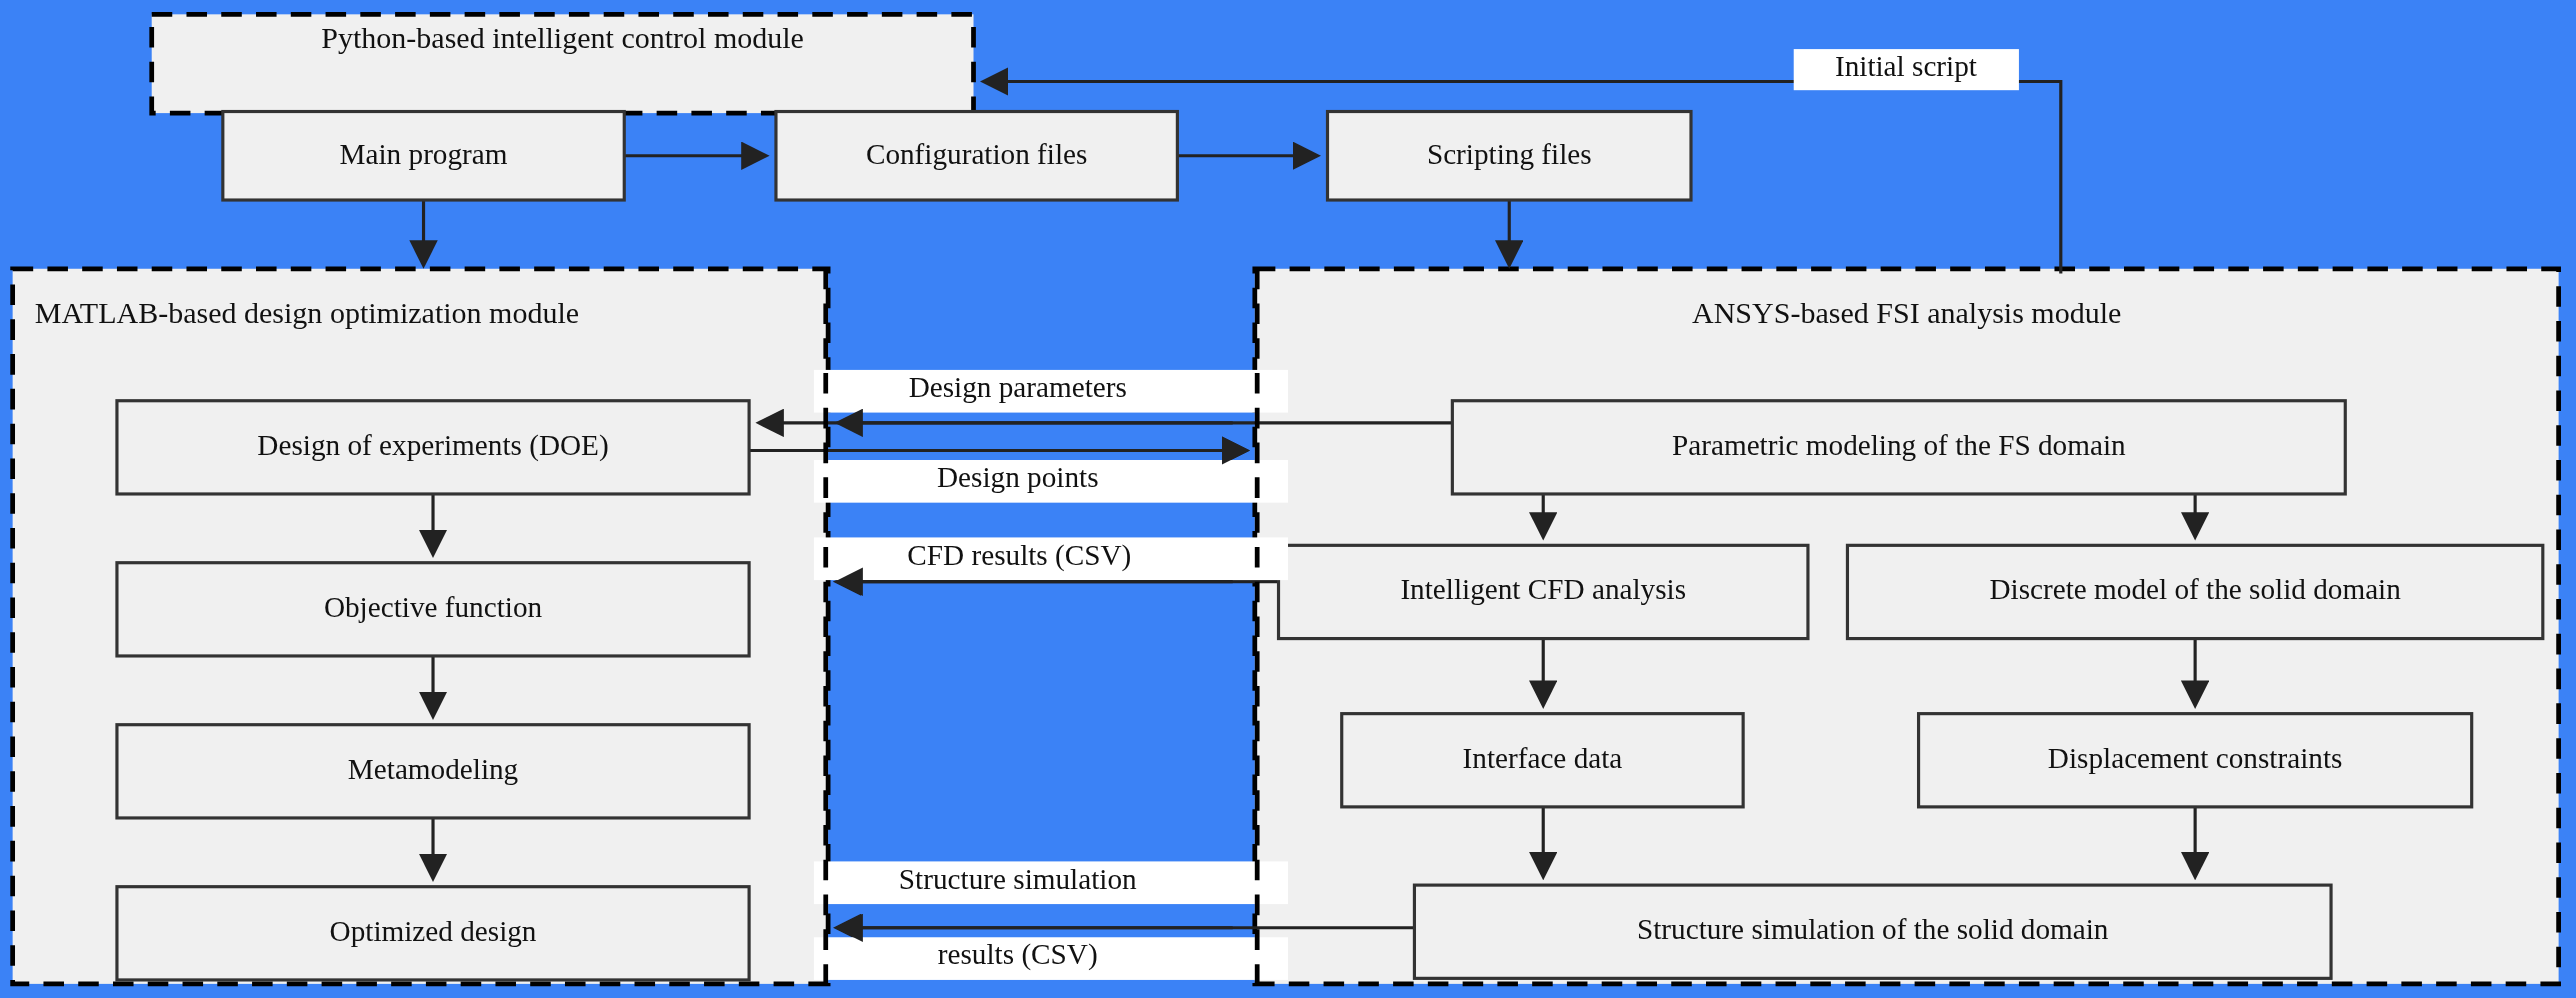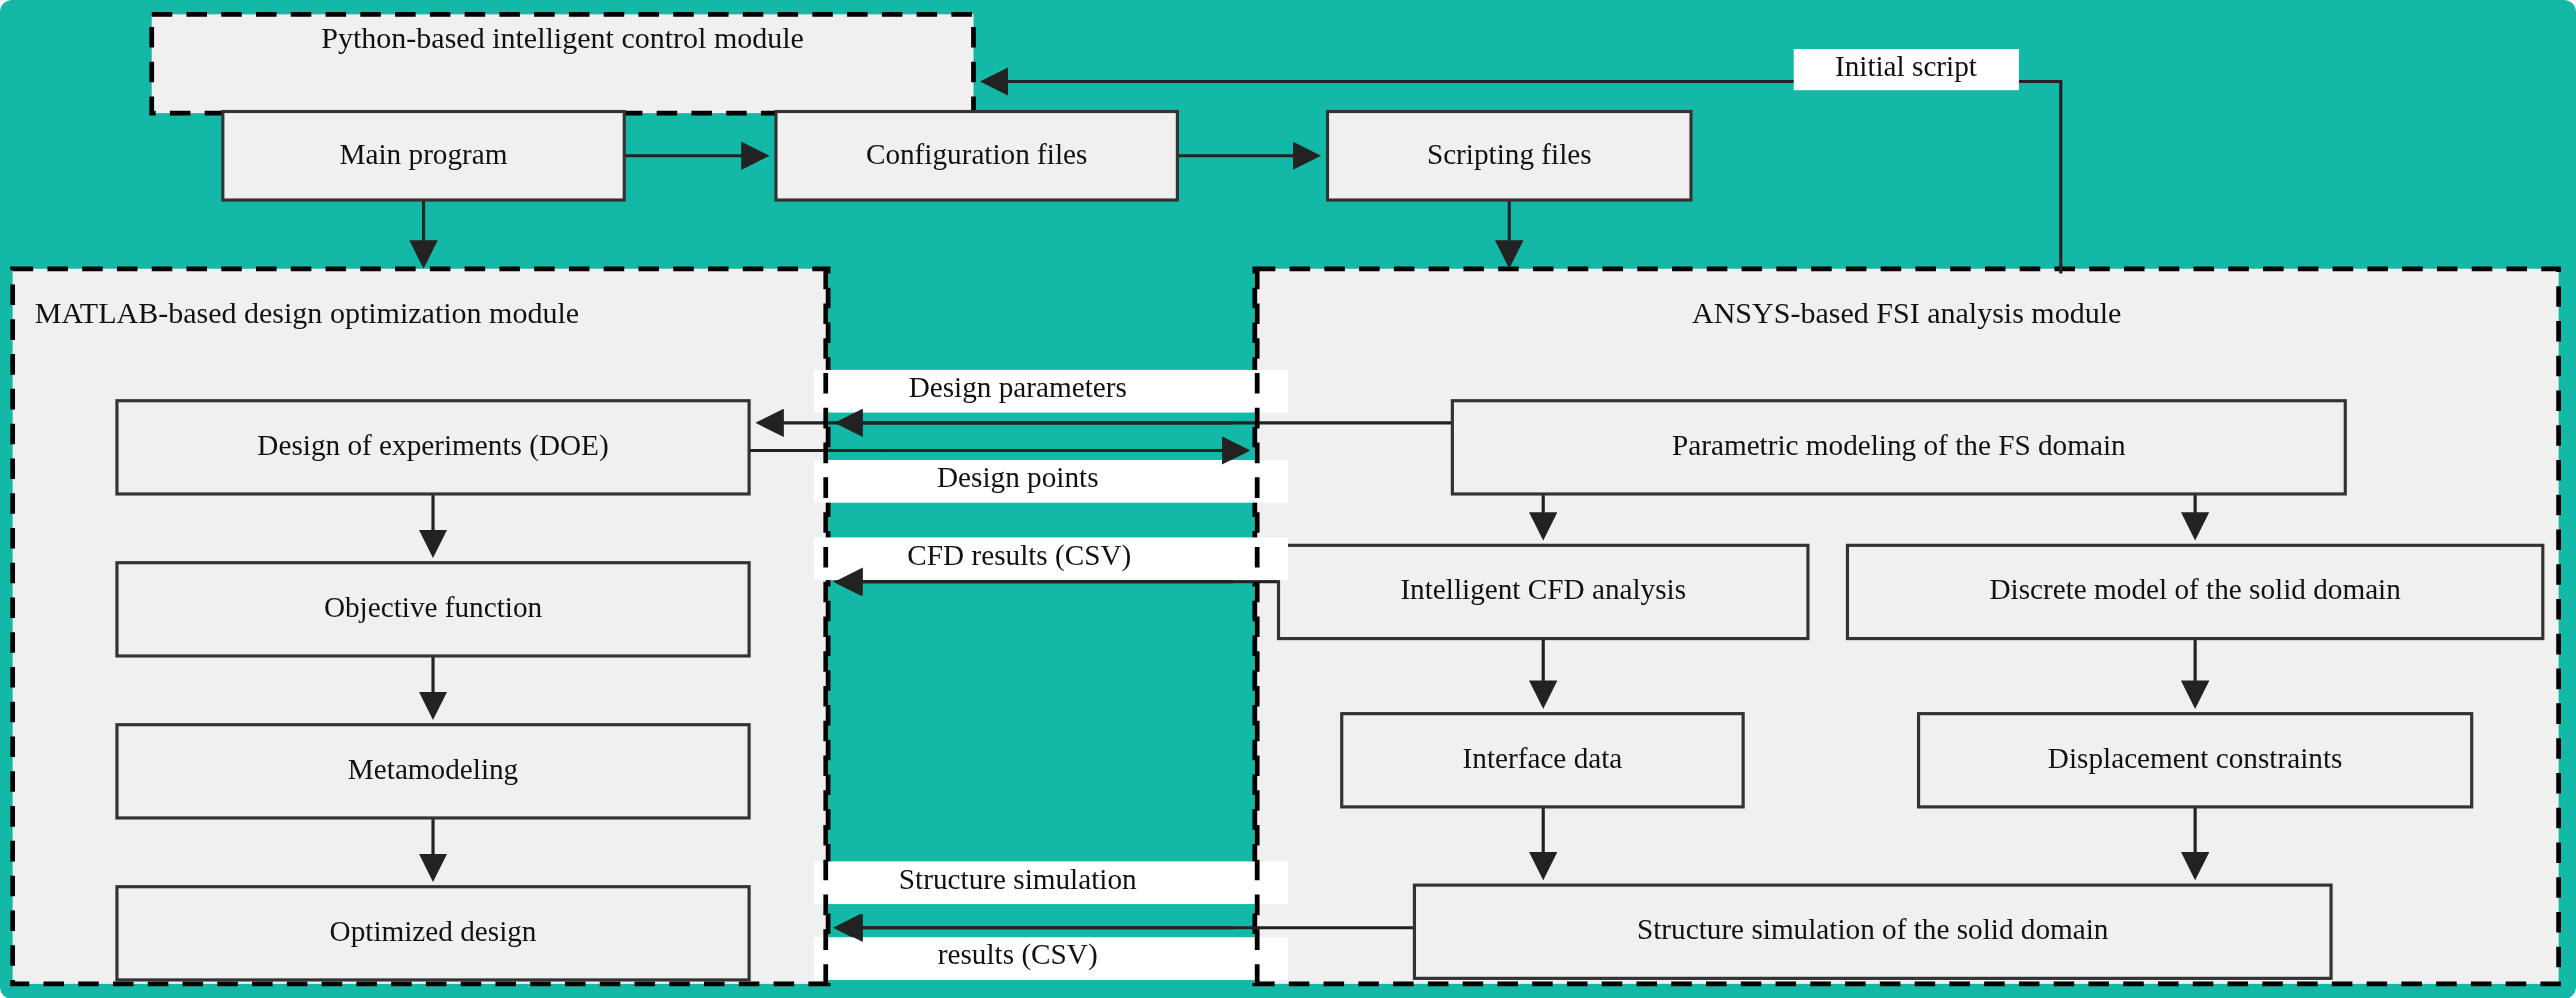--- a/index.html
+++ b/index.html
@@ -1,17 +1,17 @@
 <!DOCTYPE html>
 <html style="font-size:12.6px"><head>
 <meta charset="utf-8">
 <style>
   html,body{margin:0;padding:0;background:#ffffff;}
   body{font-family:"Liberation Serif","DejaVu Serif",serif;}
-  #stage{position:relative;width:2576px;height:999px;background:#14b8a6;overflow:hidden;border-radius:12px;}
+  #stage{position:relative;width:2576px;height:999px;background:#3b82f6;overflow:hidden;}
   svg{display:block;}
   .boxtext{font-family:"Liberation Serif","DejaVu Serif",serif;font-size:37px;fill:#111111;text-anchor:middle;dominant-baseline:middle;}
   .modtitle{font-family:"Liberation Serif","DejaVu Serif",serif;font-size:38px;fill:#111111;dominant-baseline:middle;}
   .edgelabel{font-family:"Liberation Serif","DejaVu Serif",serif;font-size:37px;fill:#111111;text-anchor:middle;dominant-baseline:middle;}
 </style>
 </head>
 <body>
 
 <div id="stage">
 <svg id="diagram" width="2576" height="999" viewBox="0 0 3260 1264">

